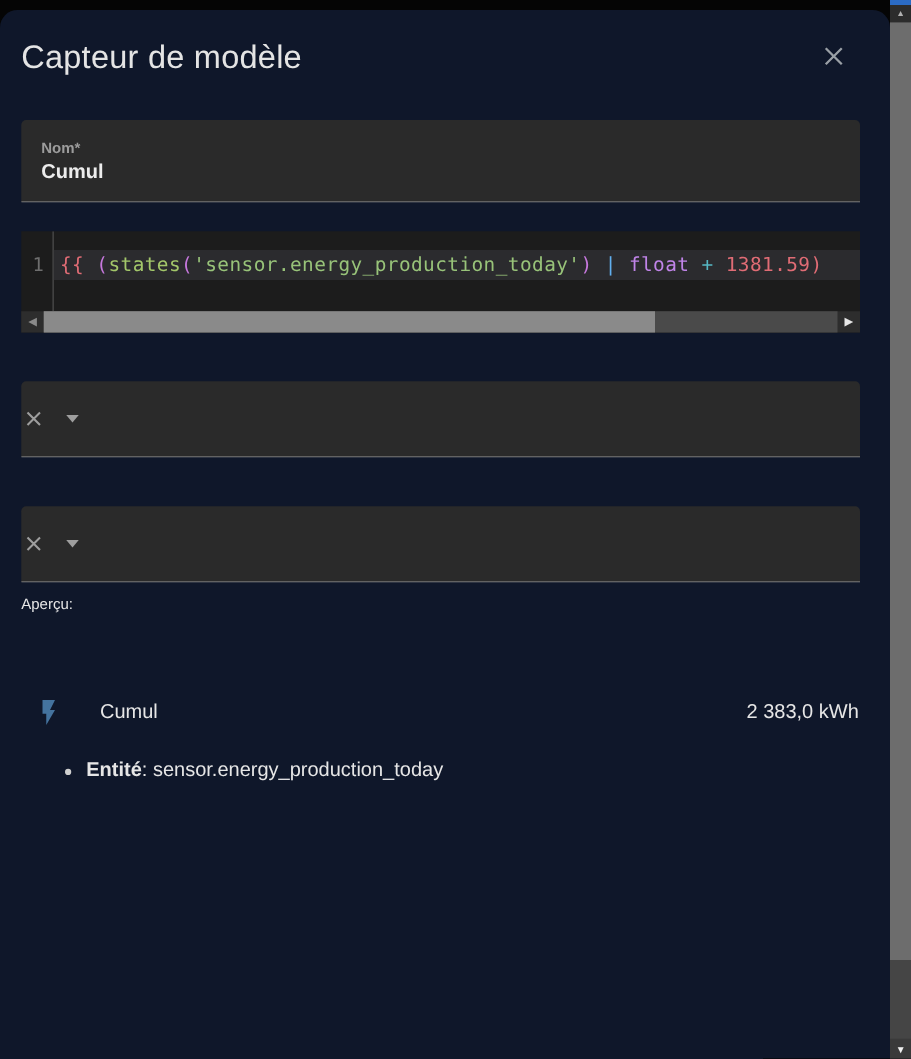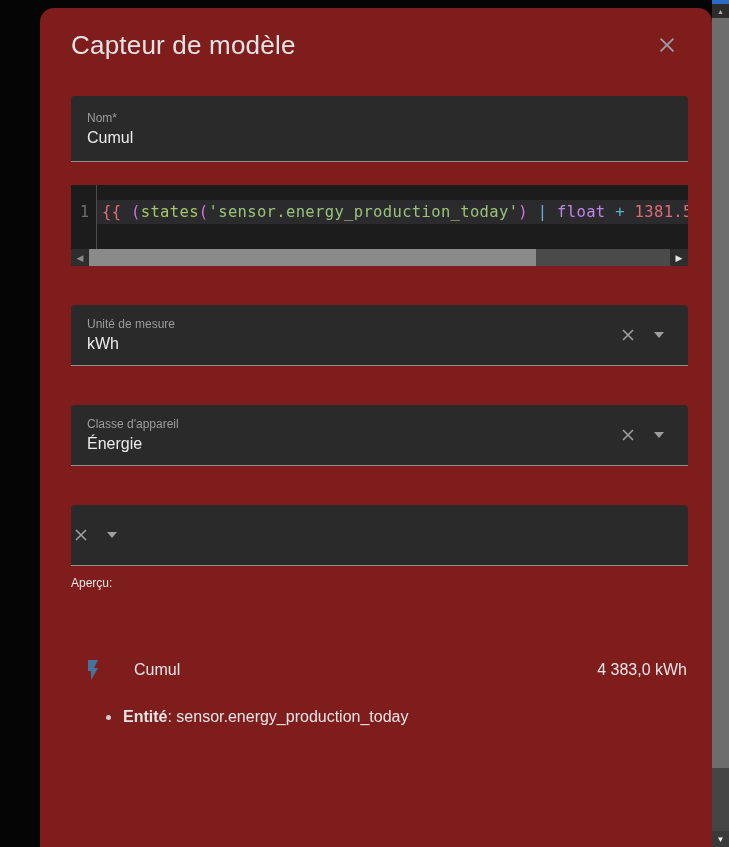--- a/index.html
+++ b/index.html
@@ -1,32 +1,32 @@
 <!DOCTYPE html>
 <html><head>
 <meta charset="utf-8">
 <style>
   html,body{margin:0;padding:0;background:#000;}
   .stage{position:relative;width:729px;height:847px;background:#050505;overflow:hidden;
          font-family:"Liberation Sans","DejaVu Sans",sans-serif;color:#e6e6e6;}
-  .surface{position:absolute;left:0;top:8px;bottom:0;right:17px;background:#7f1d1d;
-           border-radius:14px 14px 0 0;padding:0 24px 0 31px;box-sizing:border-box;margin-left:40px;}
+  .surface{position:absolute;left:0;top:8px;bottom:0;right:17px;background:#0f172a;
+           border-radius:14px 14px 0 0;padding:0 24px 0 17px;box-sizing:border-box;}
 
   
   .title-row{display:flex;align-items:center;justify-content:space-between;padding-top:20px;height:34px;}
   .dlg-title{font-size:26px;font-weight:400;color:#e4e4e4;letter-spacing:.2px;margin:0;}
   .close-btn{width:26px;height:26px;display:flex;align-items:center;justify-content:center;cursor:pointer;margin-right:8px;}
 
   
   .field{background:#2a2a2a;border-radius:4px 4px 0 0;border-bottom:1px solid #8f8f8f;
          box-sizing:border-box;display:flex;align-items:center;}
   .field-inner{flex:1;padding:10px 0 8px 16px;}
   .f-label{font-size:12px;color:#9c9c9c;line-height:16px;display:block;}
   .f-value{font-size:16px;color:#ececec;line-height:24px;}
-  .field-name{margin-top:34px;height:66px;}
+  .field-name{margin-top:34px;height:66px;font-weight:bold;}
   .field-select{height:61px;}
   .sel-icons{display:flex;align-items:center;gap:16px;padding-right:24px;}
   .caret{width:0;height:0;border-left:5px solid transparent;border-right:5px solid transparent;
          border-top:6px solid #9e9e9e;cursor:pointer;}
   .xicon{cursor:pointer;display:flex;}
 
   
   .section-label{margin-top:37px;font-size:16px;font-weight:500;color:#e6e6e6;height:20px;}
 
   
@@ -104,48 +104,30 @@
       <div class="hscroll">
         <div class="h-arrow left">◀</div>
         <div class="h-track">
           <div class="h-thumb"></div>
         </div>
         <div class="h-arrow right">▶</div>
       </div>
     </div>
 
     <div class="field field-select gap-field">
-      <div class="field-inner">
-        <span class="f-label">Unité de mesure</span>
-        <span class="f-value">kWh</span>
-      </div>
       <div class="sel-icons">
         <span class="xicon">
           <svg width="20" height="20" viewBox="0 0 24 24">
               <path d="M6 6 L18 18 M18 6 L6 18" stroke="#9e9e9e" stroke-width="2" fill="none"></path>
             </svg>
         </span>
         <span class="caret"></span>
       </div>
     </div>
 
-    <div class="field field-select gap-field">
-      <div class="field-inner">
-        <span class="f-label">Classe d'appareil</span>
-        <span class="f-value">Énergie</span>
-      </div>
-      <div class="sel-icons">
-        <span class="xicon">
-          <svg width="20" height="20" viewBox="0 0 24 24">
-              <path d="M6 6 L18 18 M18 6 L6 18" stroke="#9e9e9e" stroke-width="2" fill="none"></path>
-            </svg>
-        </span>
-        <span class="caret"></span>
-      </div>
-    </div>
 
     <div class="field field-select gap-field">
       <div class="sel-icons">
         <span class="xicon">
           <svg width="20" height="20" viewBox="0 0 24 24">
               <path d="M6 6 L18 18 M18 6 L6 18" stroke="#9e9e9e" stroke-width="2" fill="none"></path>
             </svg>
         </span>
         <span class="caret"></span>
       </div>
@@ -154,21 +136,21 @@
     <div class="apercu">Aperçu:</div>
 
     <div class="preview-row">
       <span class="flash-wrap">
         <svg width="24" height="24" viewBox="0 0 24 24">
             <path d="M7,2V13H10V22L17,10H13L17,2H7Z" fill="#44739e"></path>
           </svg>
       </span>
       <span class="preview-name">Cumul</span>
       <span class="preview-spacer"></span>
-      <span class="preview-value">4 383,0 kWh</span>
+      <span class="preview-value">2 383,0 kWh</span>
     </div>
 
 
     <div class="bullet-row">
       <span class="bullet-dot"></span>
       <span>
         <span class="bullet-label">Entité</span><span class="bullet-value">: sensor.energy_production_today</span>
       </span>
     </div>
 

